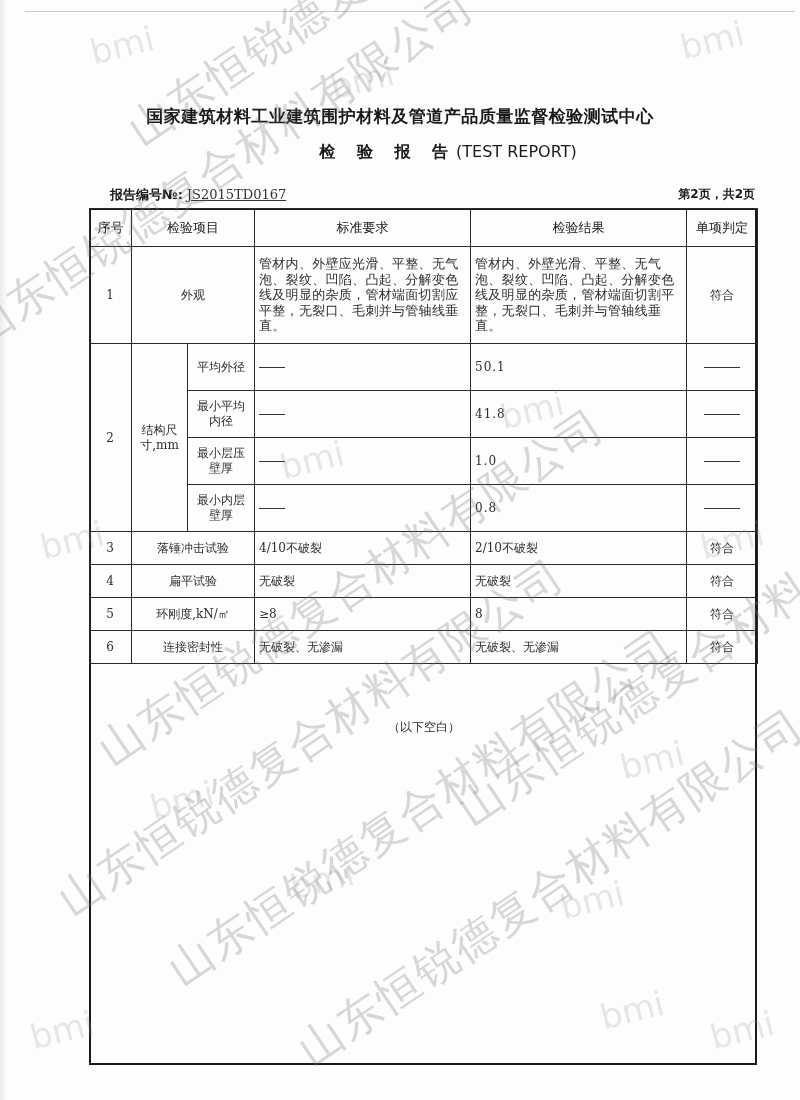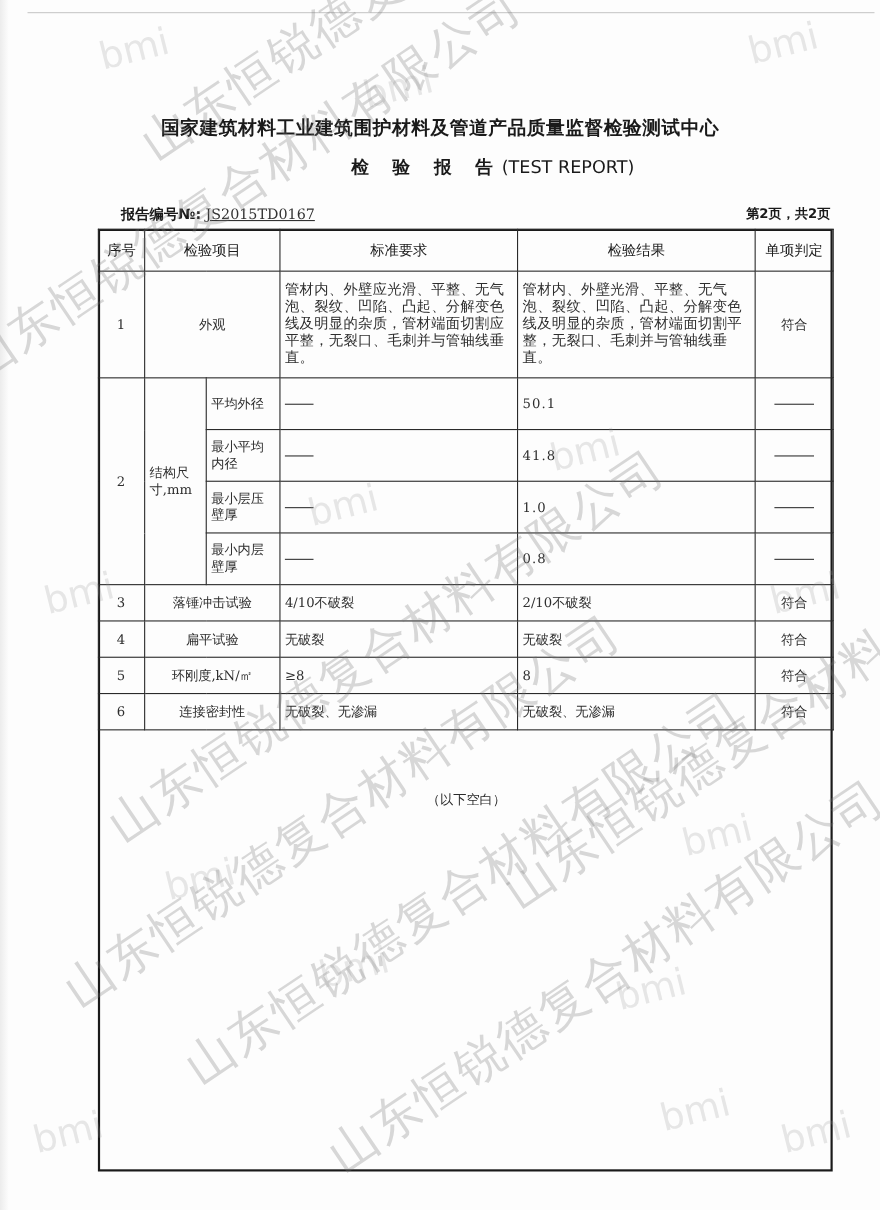--- a/index.html
+++ b/index.html
@@ -51,21 +51,21 @@
     border-collapse: collapse; table-layout: fixed; font-size: 12px; z-index: 2;
   }
   table.report td, table.report th {
     border: 1px solid #2a2a2a; padding: 0 4px; vertical-align: middle; color: #2e2e2e;
   }
   table.report th {
     height: 37px; font-family: Liberation Mono, monospace; font-weight: normal; font-size: 13px; color: #1a1a1a; text-align: center;
   }
   .c { text-align: center; }
   .long { font-size: 13px; line-height: 15.5px; text-align: left; padding: 3px 4px; letter-spacing: 0.3px; }
-  .sub { font-size: 12px; line-height: 15px; text-align: left; padding: 2px 2px; }
+  .sub { font-size: 12px; line-height: 15px; text-align: center; padding: 2px 2px; }
   .dash { display: inline-block; width: 26px; height: 0; border-top: 1px solid #333; vertical-align: middle; }
   .dash-c { display: block; margin: 0 auto; width: 36px; border-top: 1px solid #333; }
   .r1 td { height: 96px; }
   .r2a td, .r2a-h { height: 46px; }
   .rs td { height: 32px; }
   .num { font-family: "DejaVu Serif", serif; font-size: 12px; letter-spacing: 1px; }
 
   .notes {
     position: absolute; left: 96px; top: 684px; font-size: 12px; line-height: 16px; color: #2a2a2a; z-index: 2;
   }

